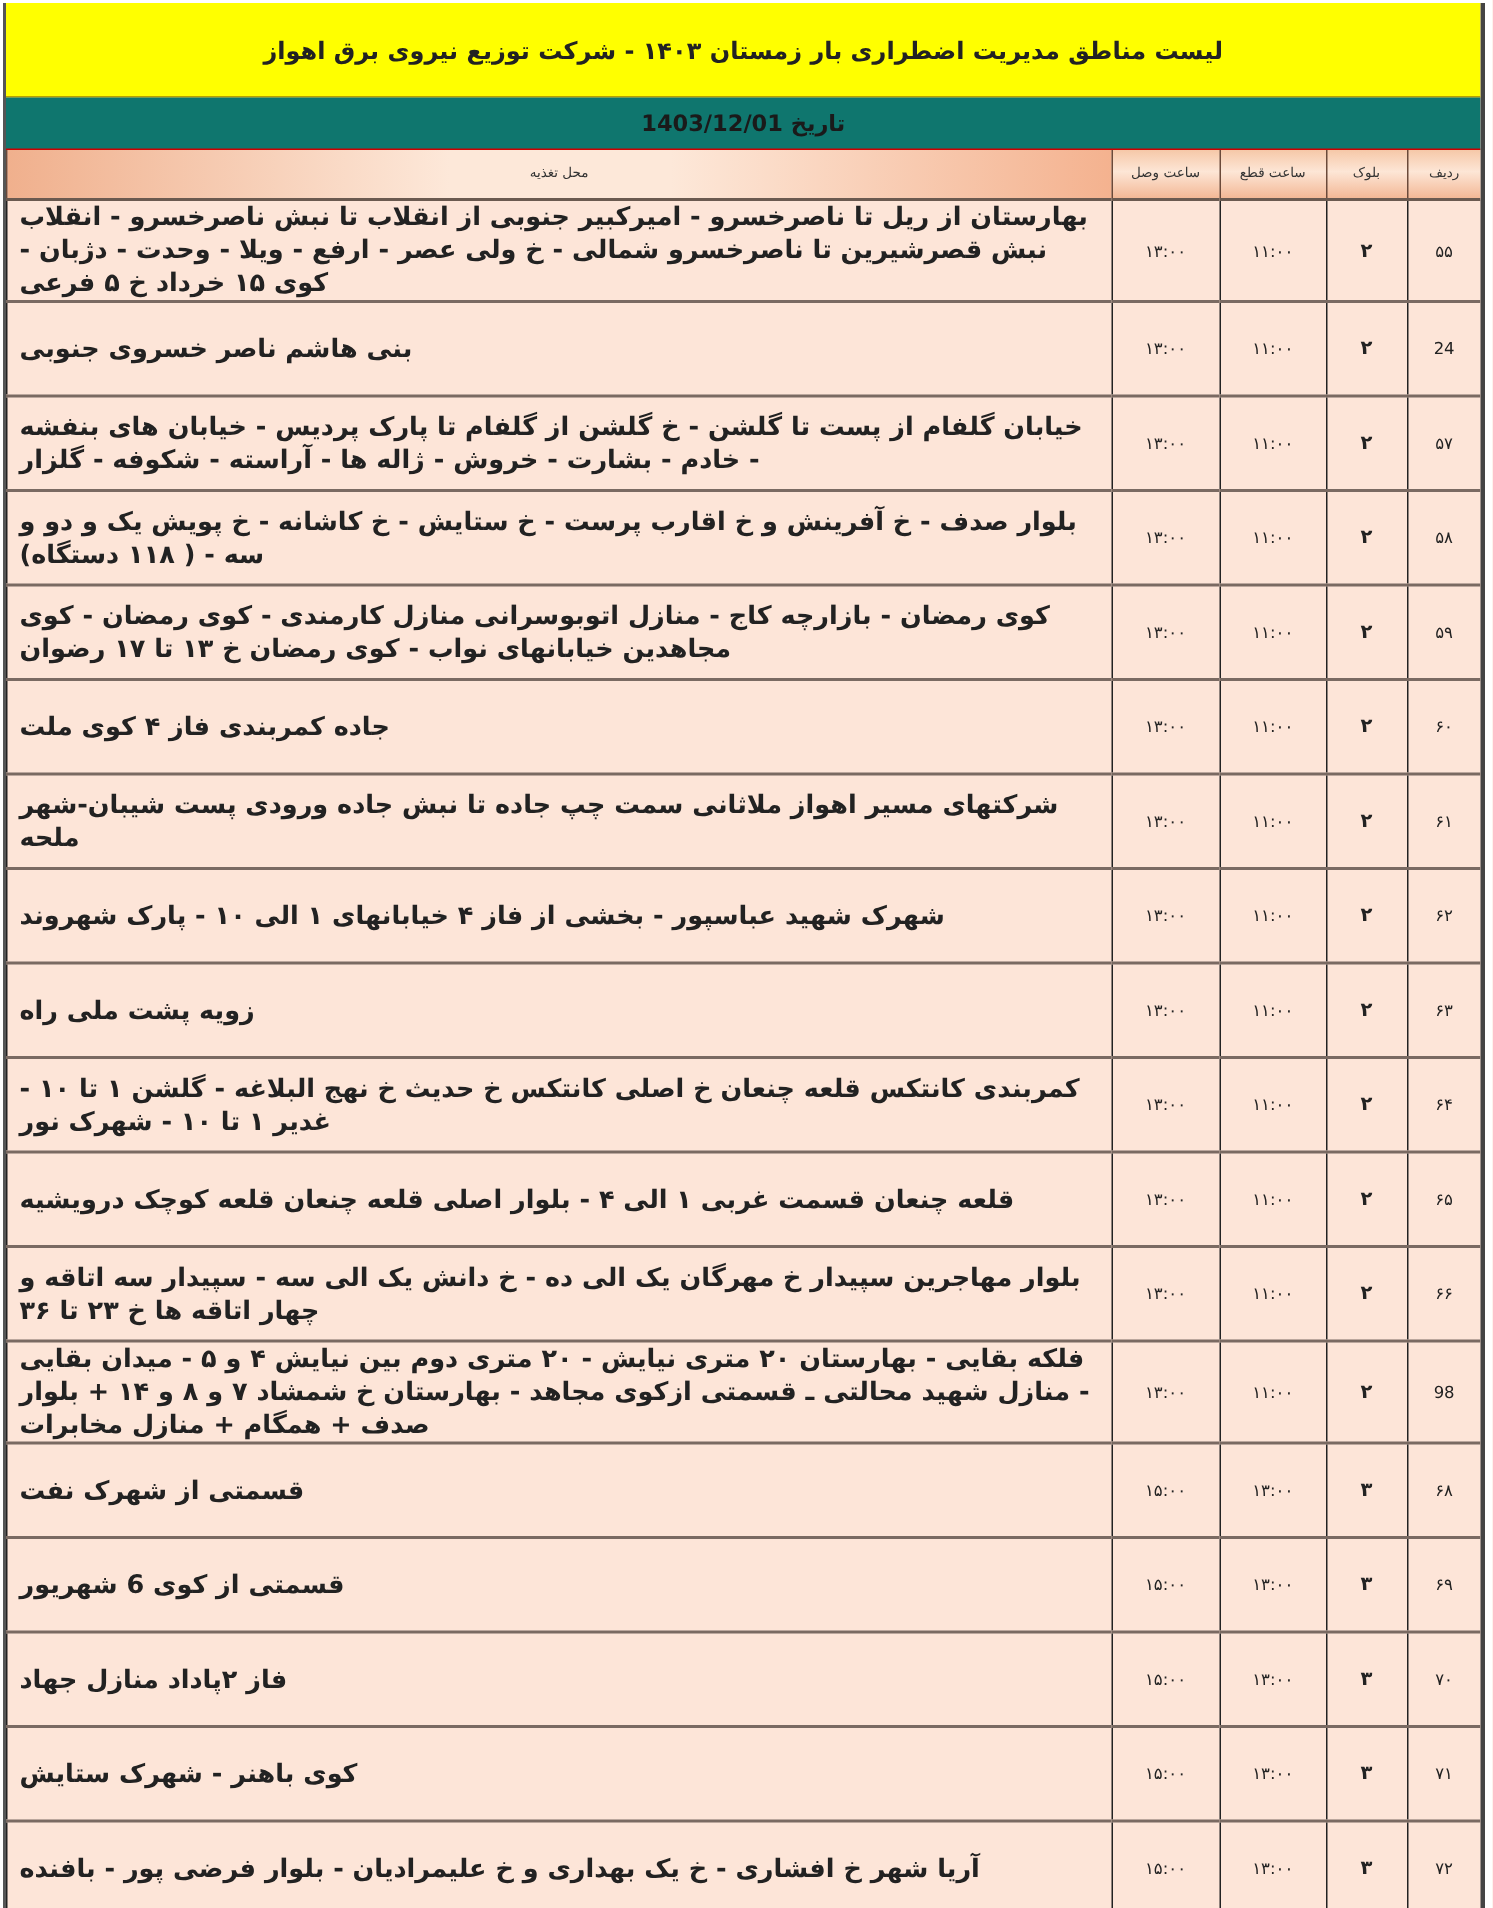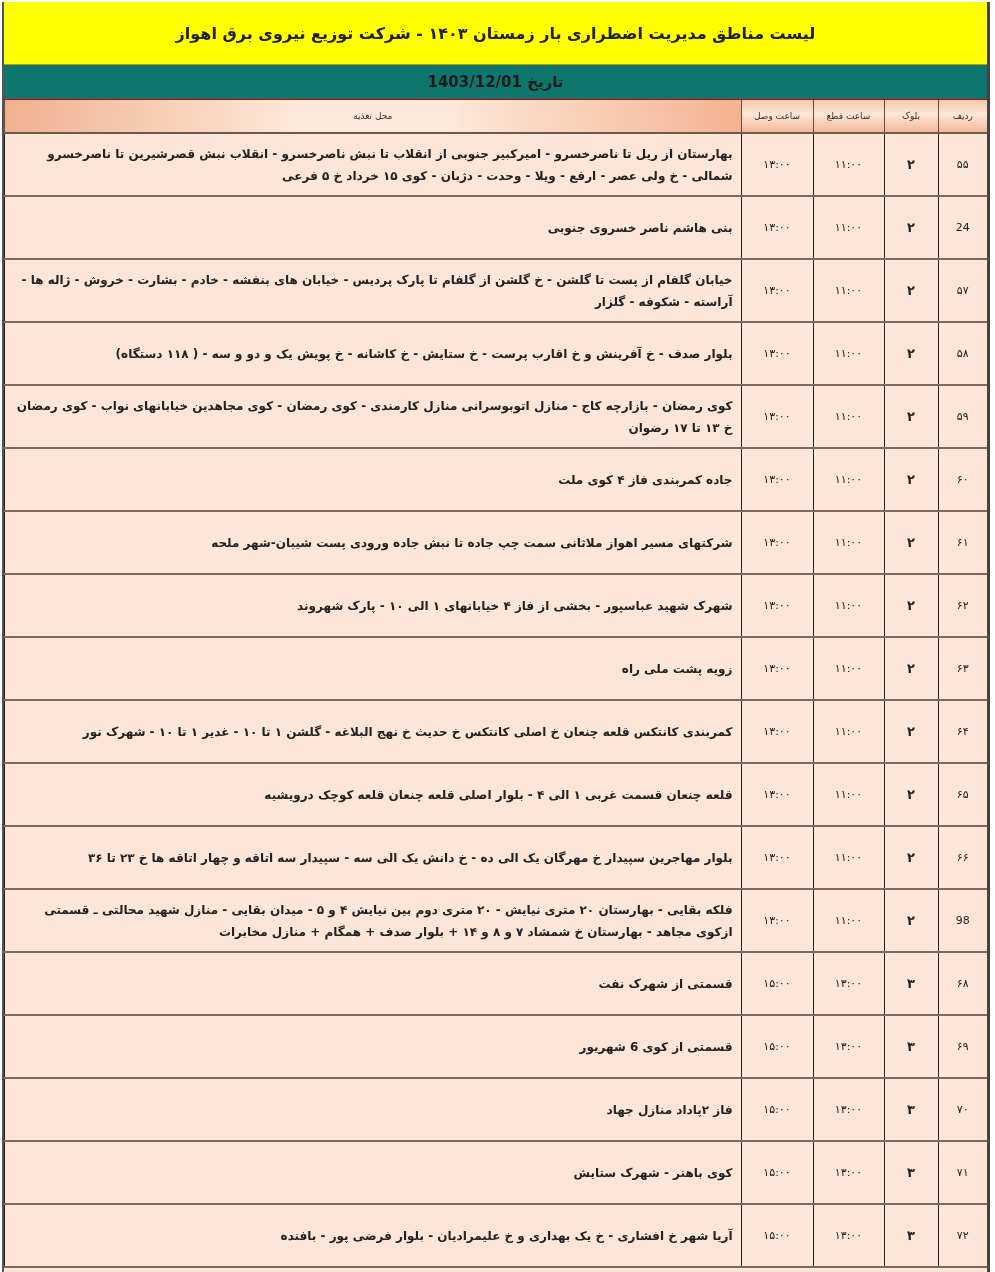--- a/index.html
+++ b/index.html
@@ -41,22 +41,22 @@
   th.loc {
     background: linear-gradient(to left, #f4b28f 0%, #fde8d9 40%, #fde8d9 60%, #f0b08d 100%);
   }
   td {
     height: 61px; border-left: 1px solid #222;
     border-bottom: 2px solid #7a6a62;
     text-align: center; vertical-align: middle;
     font-size: 11px; color: #222; padding: 0;
   }
   td.loc {
-    font-weight: bold; font-size: 12px; line-height: 22px;
-    padding: 0 8px; direction: rtl; text-align: right;
+    font-weight: bold; font-size: 17px; line-height: 22px;
+    padding: 0 8px; direction: rtl; text-align: left;
   }
   td.num { font-size: 11px; }
   td.block { font-weight: bold; font-size: 13px; }
   .col-radif { width: 49px; }
   .col-block { width: 54px; }
   .col-cut { width: 71px; }
   .col-conn { width: 72px; }
 </style>
 </head>
 <body>

